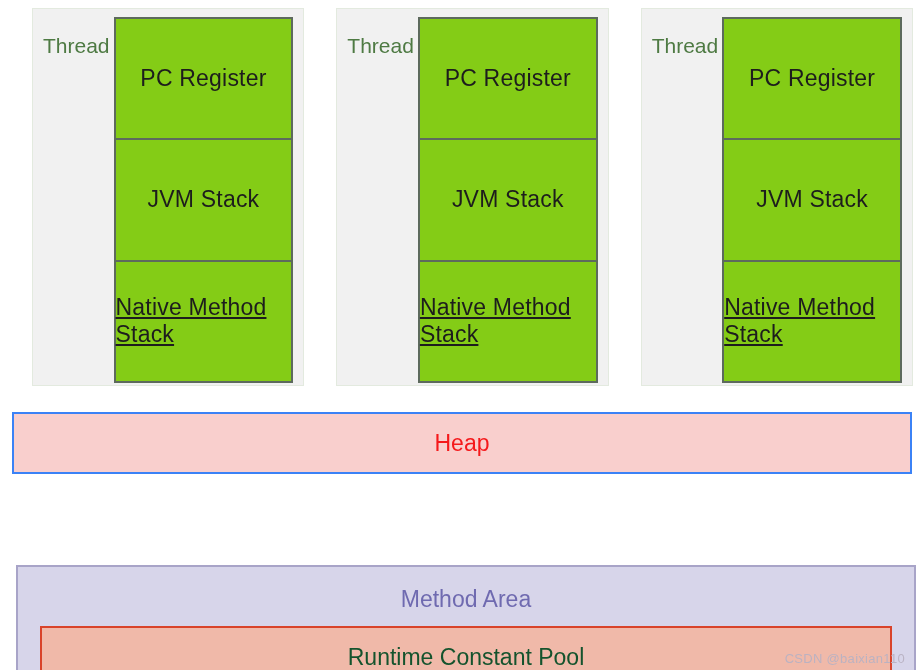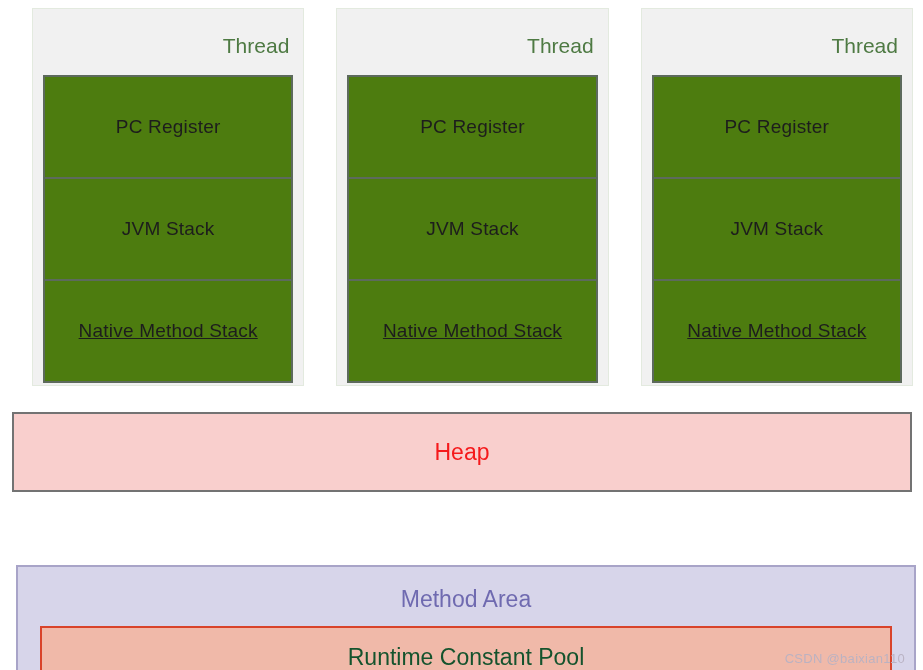--- a/index.html
+++ b/index.html
@@ -34,21 +34,21 @@
     gap: 8px;
   }
 
   .thread-panel {
     flex: 1 1 0;
     background: #f1f1f1;
     border: 1px solid #e3eadf;
     box-sizing: border-box;
     padding: 8px 10px 2px 10px;
     display: flex;
-    flex-direction: column;
+    flex-direction: row;
     margin-left: 24px;
   }
 
   .thread-title {
     text-align: right;
     color: #4e7a43;
     font-size: 21px;
     line-height: 26px;
     padding-right: 4px;
     height: 58px;
@@ -63,42 +63,42 @@
     border: 2px solid #5d6a5d;
     box-sizing: border-box;
     background: #dde9d4;
   }
 
   .mem-box {
     flex: 1 1 0;
     display: flex;
     align-items: center;
     justify-content: center;
-    background: #4d7c0f;
+    background: #84cc16;
     color: #1d1d1d;
-    font-size: 19px;
+    font-size: 23px;
     border-bottom: 2px solid #5d6a5d;
     box-sizing: border-box;
     letter-spacing: 0.2px;
   }
   .mem-box:last-child {
     border-bottom: none;
     text-decoration: underline;
   }
 
   
   .heap {
     position: absolute;
     left: 12px;
     top: 412px;
     width: 900px;
-    height: 80px;
+    height: 62px;
     box-sizing: border-box;
     background: #f9cfcd;
-    border: 2px solid #737373;
+    border: 2px solid #3b82f6;
     display: flex;
     align-items: center;
     justify-content: center;
     color: #f5191b;
     font-size: 23px;
   }
 
   
   .method-area {
     position: absolute;

